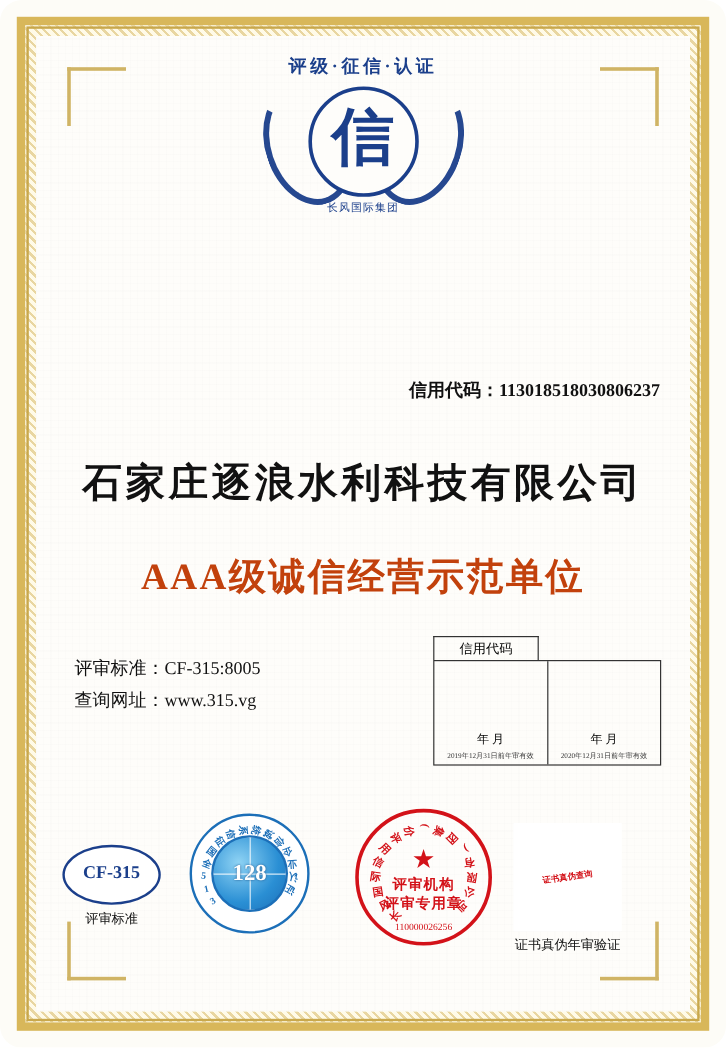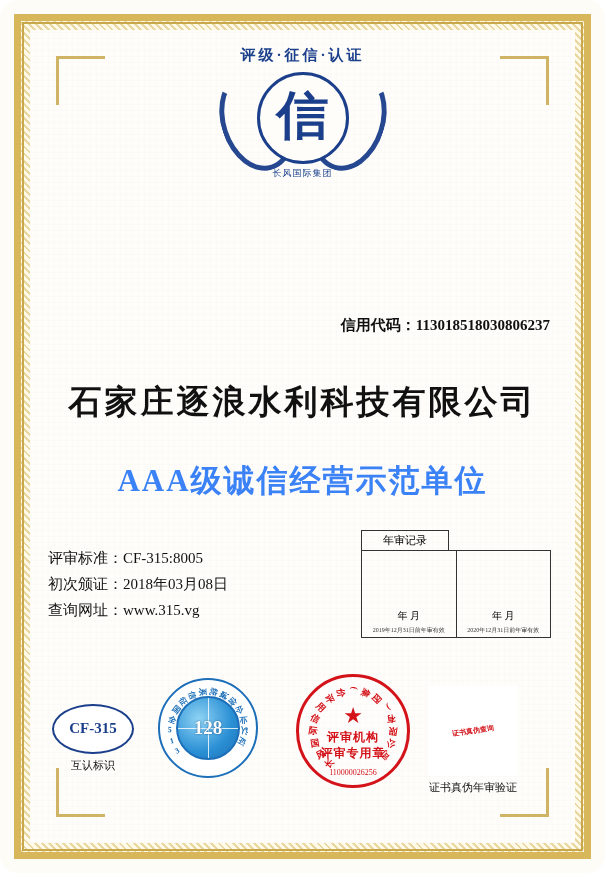--- a/index.html
+++ b/index.html
@@ -182,29 +182,29 @@
     font-family: "Liberation Serif", serif;
   }
   .grade-line {
     position: absolute;
     top: 460px;
     left: 0;
     width: 100%;
     text-align: center;
     font-size: 31px;
     font-weight: bold;
-    color: #3b82f6;
+    color: #c2410c;
     letter-spacing: 2px;
     font-family: "Liberation Serif", serif;
   }
 
   
   .details {
     position: absolute;
-    left: 48px;
+    left: 62px;
     top: 545px;
     font-size: 15px;
     color: #111;
     line-height: 26px;
     font-family: "Liberation Serif", serif;
   }
   .details div { white-space: nowrap; }
 
   
   .review-box {
@@ -473,43 +473,42 @@
 
   <div class="credit-code">
     <span>信用代码：</span><span>113018518030806237</span>
   </div>
 
   <div class="company-name">石家庄逐浪水利科技有限公司</div>
   <div class="grade-line">AAA级诚信经营示范单位</div>
 
   <div class="details">
     <div>评审标准：CF-315:8005</div>
-    <div>初次颁证：2018年03月08日</div>
     <div>查询网址：www.315.vg</div>
   </div>
 
   <div class="review-box">
-    <div class="review-title">年审记录</div>
+    <div class="review-title">信用代码</div>
     <div class="review-grid">
       <div class="review-cell">
         <div class="review-cell-ym">年  月</div>
         <div class="review-cell-note">2019年12月31日前年审有效</div>
       </div>
       <div class="review-cell">
         <div class="review-cell-ym">年  月</div>
         <div class="review-cell-note">2020年12月31日前年审有效</div>
       </div>
     </div>
   </div>
 
   <div class="badges">
 
     <div class="badge" style="left:52px; top:26px;">
       <div class="cf-oval">CF-315</div>
-      <div class="badge-caption">互认标识</div>
+      <div class="badge-caption">评审标准</div>
     </div>
 
     <div class="badge" style="left:158px; top:0px;">
       <div class="globe">
         <div class="globe-ring-text" id="globe-ring">
             <span style="transform: rotate(-120deg) translate(0px, -40px) rotate(90deg);">3</span>
             <span style="transform: rotate(-102.857deg) translate(0px, -40px) rotate(90deg);">1</span>
             <span style="transform: rotate(-85.7143deg) translate(0px, -40px) rotate(90deg);">5</span>
             <span style="transform: rotate(-68.5714deg) translate(0px, -40px) rotate(90deg);">全</span>
             <span style="transform: rotate(-51.4286deg) translate(0px, -40px) rotate(90deg);">国</span>

